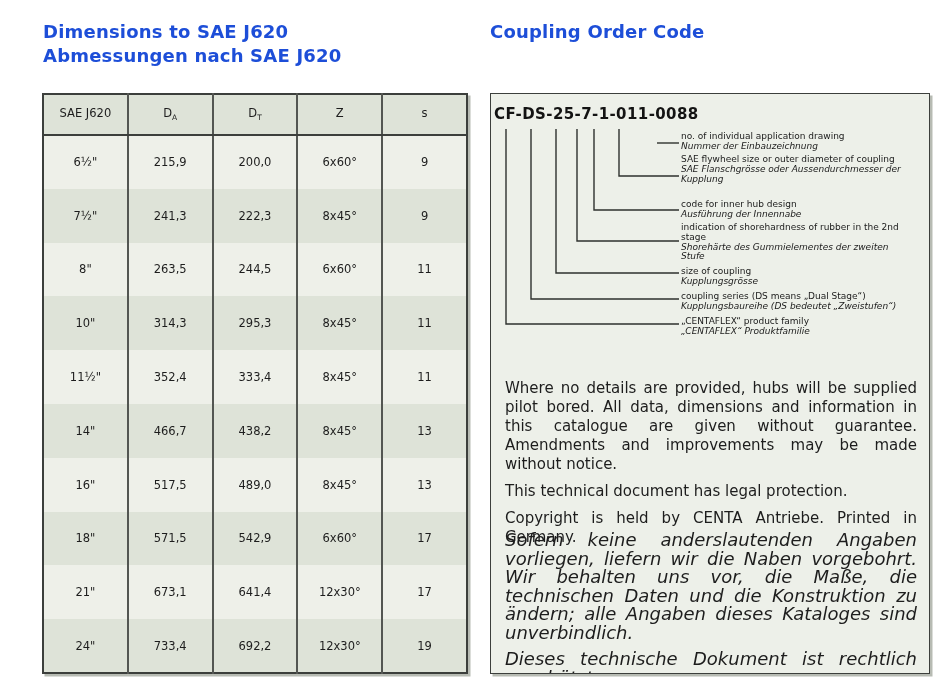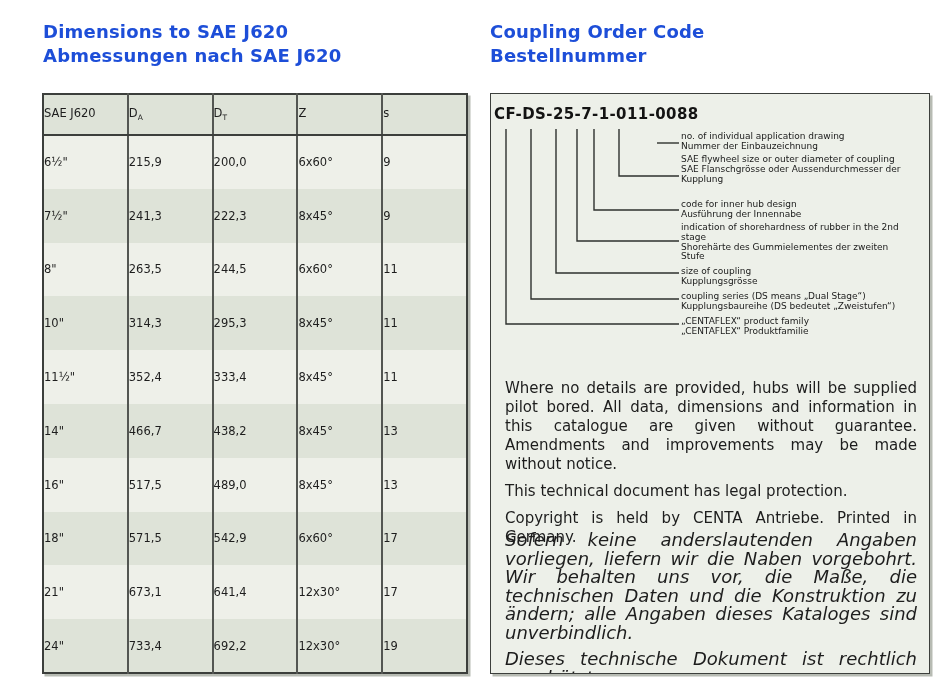--- a/index.html
+++ b/index.html
@@ -28,21 +28,21 @@
 
   
   table.dim-table{
     position:absolute;left:42px;top:93px;width:426px;height:580px;
     border-collapse:collapse;table-layout:fixed;
     border:2px solid var(--border-dark);
     box-shadow:2.5px 2.5px 0 var(--shadow);
     font-size:11.5px;
   }
   table.dim-table th, table.dim-table td{
-    text-align:left;vertical-align:middle;font-weight:normal;
+    text-align:center;vertical-align:middle;font-weight:normal;
     border-left:2px solid var(--divider);
     padding:0;
   }
   table.dim-table th:first-child, table.dim-table td:first-child{border-left:none;}
   table.dim-table thead tr{height:41px;background:var(--row-dark);}
   table.dim-table thead tr th{border-bottom:2px solid var(--border-dark);}
   table.dim-table tbody tr{height:53.8px;}
   table.dim-table tbody tr:nth-child(odd){background:var(--row-light);}
   table.dim-table tbody tr:nth-child(even){background:var(--row-dark);}
   table.dim-table sub{font-size:7.5px;}
@@ -60,21 +60,21 @@
     font-size:15px;font-weight:bold;letter-spacing:0.4px;color:#131313;
   }
   svg.leaders{position:absolute;left:0;top:35px;}
   svg.leaders polyline, svg.leaders line{
     fill:none;stroke:#2e312e;stroke-width:1.4;
   }
   .code-label{
     position:absolute;left:190px;width:232px;
     font-size:9px;line-height:9.8px;color:#1a1a1a;
   }
-  .code-label .de{}
+  .code-label .de{font-style:italic;}
   .lbl-1{top:38px;} .lbl-2{top:61px;} .lbl-3{top:106px;} .lbl-4{top:129px;}
   .lbl-5{top:173px;} .lbl-6{top:198px;} .lbl-7{top:223px;}
 
   .para{
     position:absolute;left:6px;width:428px;
     text-align:justify;
   }
   .para p{margin:8px;}
   .para-en{top:277px;font-size:15px;line-height:19px;}
   .para-de{top:429px;font-size:18px;line-height:18.5px;font-style:italic;}
@@ -82,21 +82,20 @@
 </head>
 <body>
 
 <div class="title title-left">
   <div>Dimensions to SAE J620</div>
   <div>Abmessungen nach SAE J620</div>
 </div>
 
 <div class="title title-right">
   <div>Coupling Order Code</div>
-  <div>Bestellnummer</div>
 </div>
 
 <table class="dim-table">
   <thead>
     <tr>
       <th><span>SAE J620</span><sub></sub></th>
       <th><span>D</span><sub>A</sub></th>
       <th><span>D</span><sub>T</sub></th>
       <th><span>Z</span><sub></sub></th>
       <th><span>s</span><sub></sub></th>

